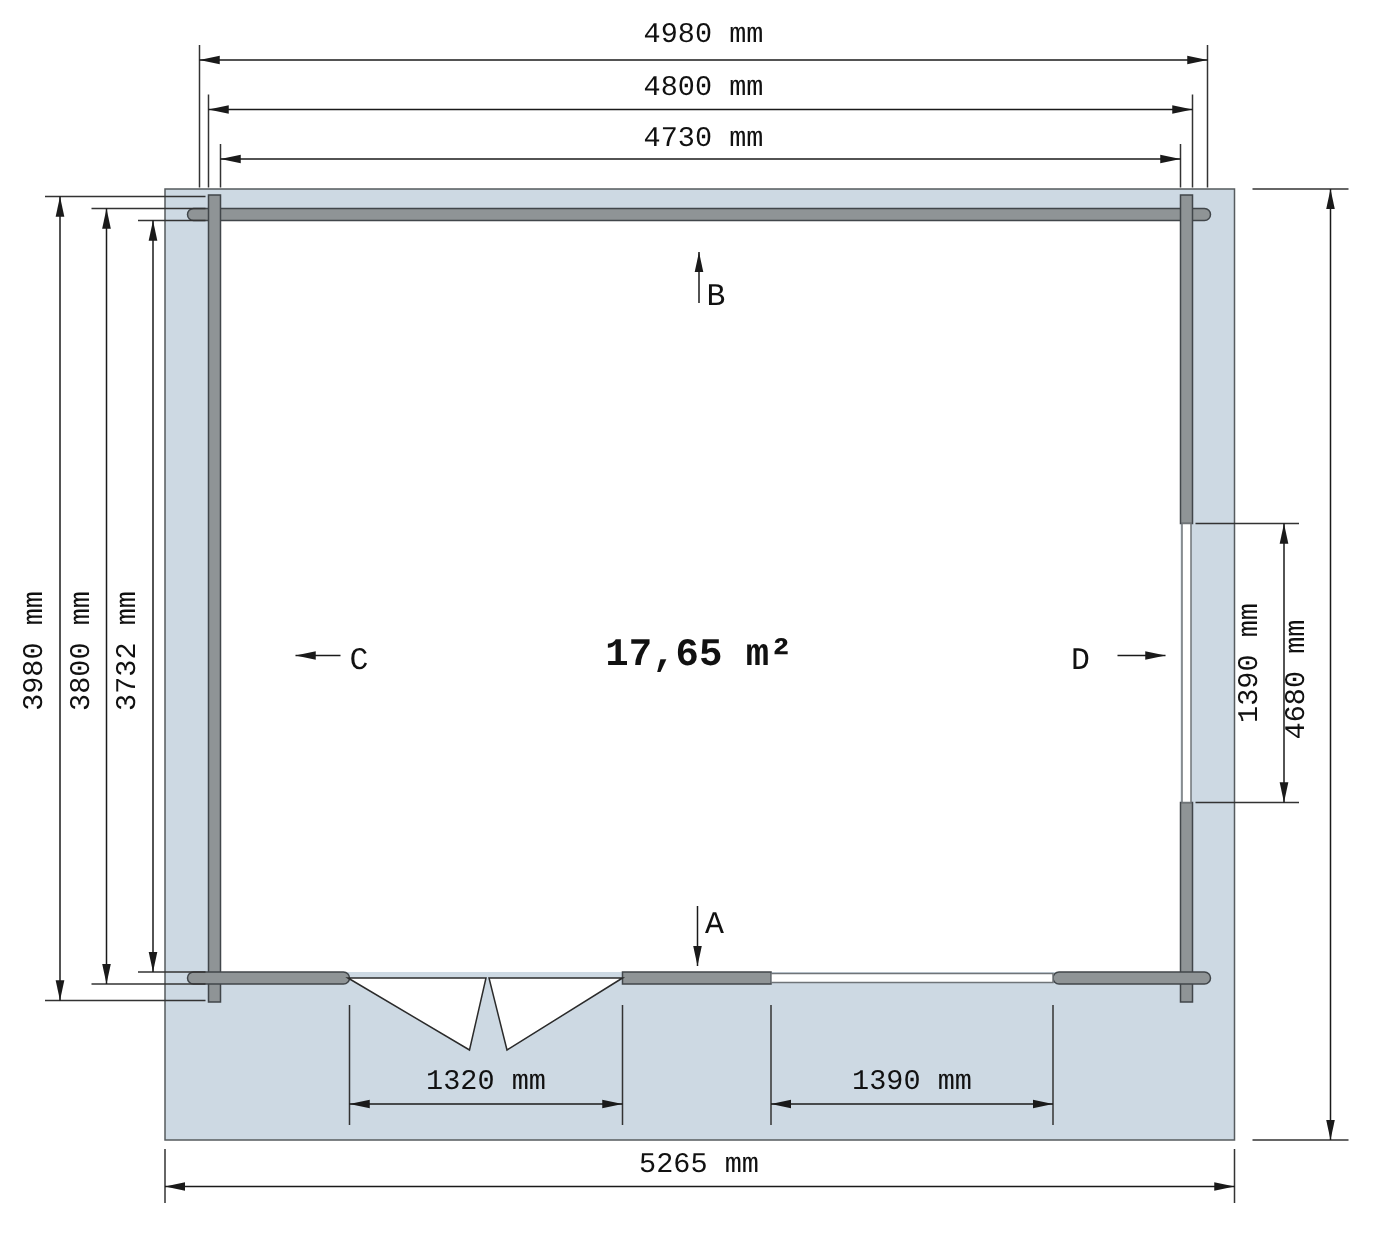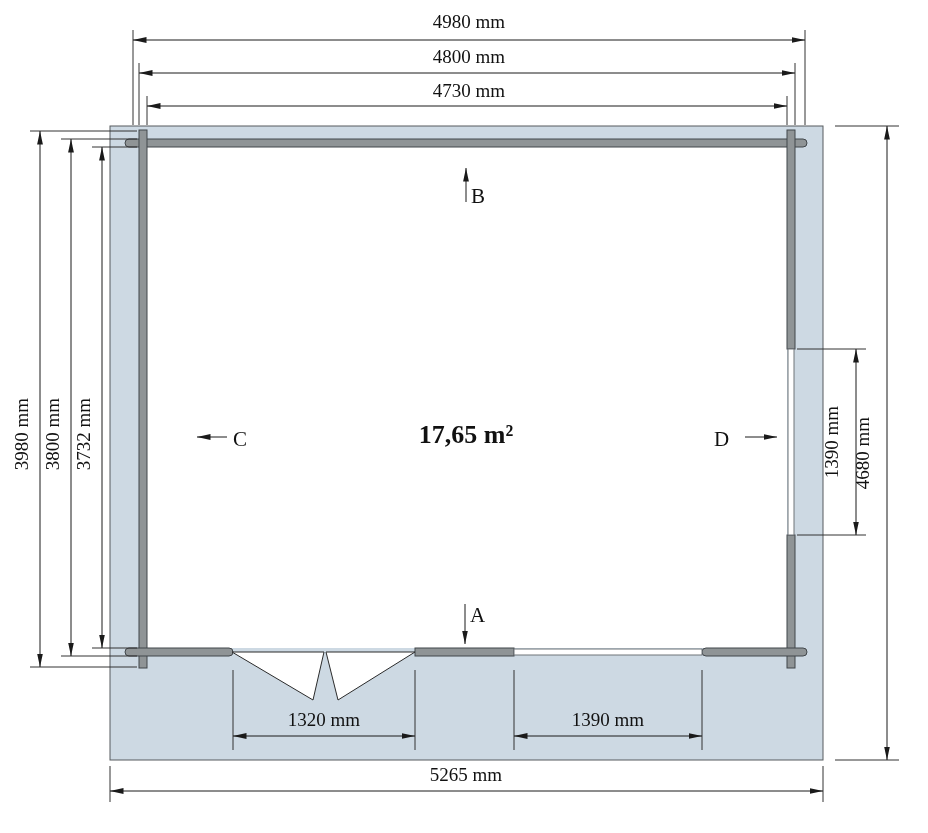--- a/index.html
+++ b/index.html
@@ -1,17 +1,17 @@
 <!DOCTYPE html>
 <html><head>
 <meta charset="utf-8">
 <style>
   html,body{margin:0;padding:0;background:#ffffff;}
   .stage{position:relative;width:928px;height:833px;background:#ffffff;overflow:hidden;
-         font-family:Liberation Serif, serif;}
+         font-family:Liberation Mono, monospace;}
   svg{position:absolute;left:0;top:0;}
   .slab{stroke:#565b5e;stroke-width:1;}
   .wall{stroke:#41464a;stroke-width:1;}
   .win{stroke:#6f7478;stroke-width:1;}
   .door{stroke:#2b2b2b;stroke-width:1;}
   .dim{stroke:#1a1a1a;stroke-width:1;fill:none;}
   .ext{stroke:#333333;stroke-width:1;fill:none;}
   .dimtxt{font-size:19px;fill:#111111;}
   .marktxt{font-size:21px;fill:#111111;}
   .areatxt{font-size:26px;font-weight:bold;fill:#111111;}

